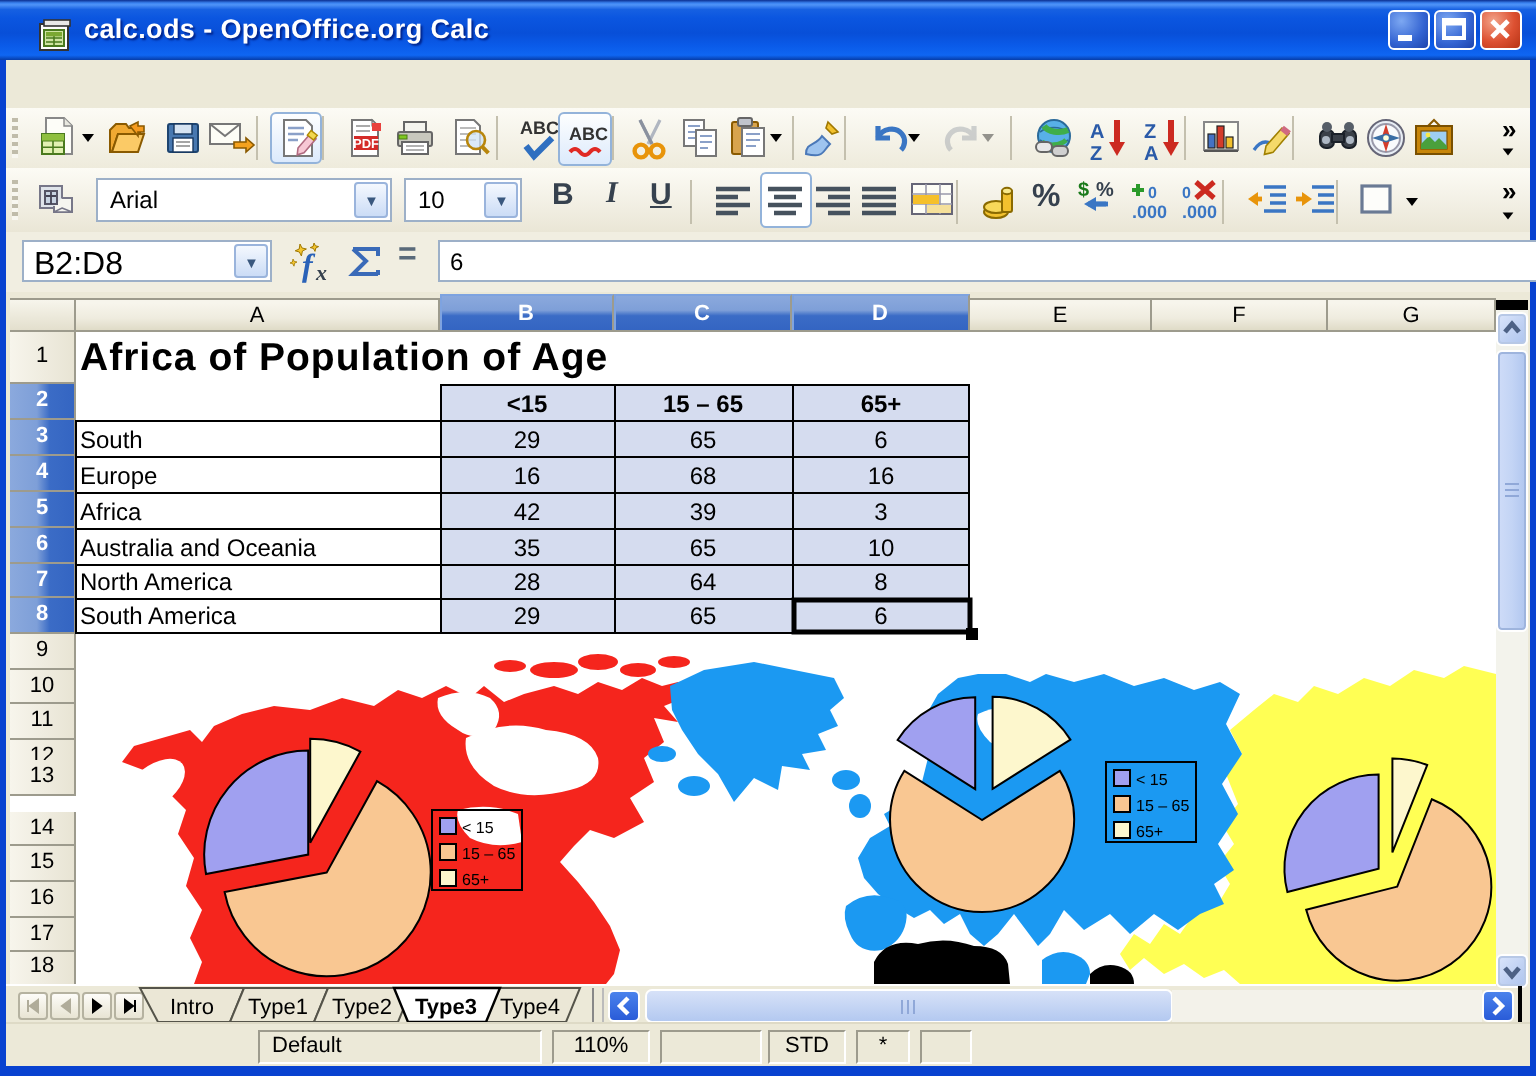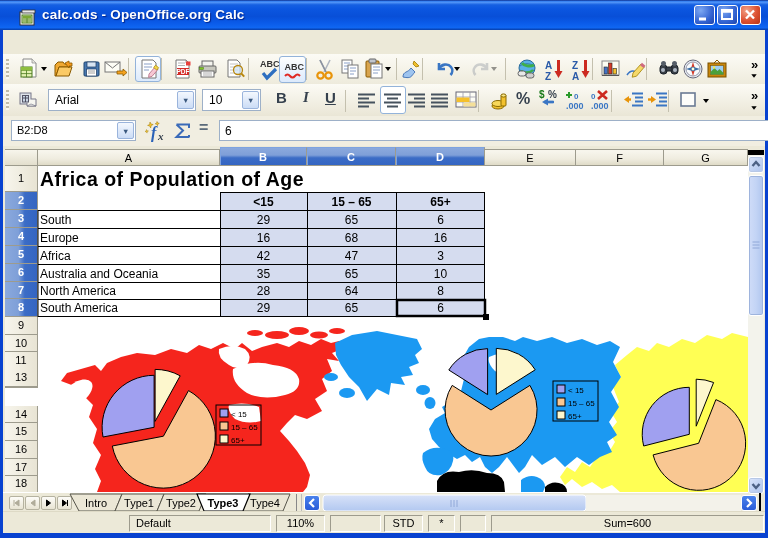--- a/index.html
+++ b/index.html
@@ -379,21 +379,21 @@
 
     <svg class="ic" style="left:676px;top:7px" width="20" height="18">
         <rect x="2" y="2" width="14" height="13" fill="#fdfdfa" stroke="#6a7a94" stroke-width="1.6"></rect>
       </svg>
     <div class="darr" style="left:700px;top:15px"></div>
     <div class="ovf" style="left:748px;top:4px">»</div>
     <div class="darr" style="left:748px;top:22px;transform:scale(0.9)"></div>
   </div>
   <div id="fbar" class="abs">
     <div class="combo" id="nbox">
-        <span style="position:absolute;left:5px;top:3px;font-size:11px">B2:D8</span>
+        <span style="position:absolute;left:5px;top:3px;font-size:16px">B2:D8</span>
         <div class="cbtn">
           <span class="chev" style="left:4px;top:4px">▼</span>
         </div>
       </div>
 
     <svg class="ic" style="left:142px;top:4px" width="22" height="22">
         <text x="6" y="18" font-size="16" font-style="italic" font-weight="bold" fill="#2a62b8" font-family="Liberation Serif">f</text>
         <text x="13" y="20" font-size="11" font-style="italic" font-weight="bold" fill="#36414e" font-family="Liberation Serif">x</text>
         <path d="M5 2l1 2 2.2.5-2 1L5.7 8 4.7 6 2.6 5.4l2-.9z" fill="#f6c62e" stroke="#a07800" stroke-width="0.5"></path>
         <path d="M12 1.5l.7 1.4 1.6.4-1.4.7-.4 1.7-.8-1.5-1.6-.4 1.5-.6z" fill="#f6c62e" stroke="#a07800" stroke-width="0.5"></path>
@@ -423,21 +423,21 @@
     <div class="rhdr rhdrsel" style="top:210px;height:18px;line-height:17px">3</div>
     <div class="rhdr rhdrsel" style="top:228px;height:18px;line-height:17px">4</div>
     <div class="rhdr rhdrsel" style="top:246px;height:18px;line-height:17px">5</div>
     <div class="rhdr rhdrsel" style="top:264px;height:18px;line-height:17px">6</div>
     <div class="rhdr rhdrsel" style="top:282px;height:17px;line-height:16px">7</div>
     <div class="rhdr rhdrsel" style="top:299px;height:18px;line-height:17px">8</div>
     <div class="rhdr" style="top:317px;height:18px;line-height:17px">9</div>
     <div class="rhdr" style="top:335px;height:17px;line-height:16px">10</div>
     <div class="rhdr" style="top:352px;height:18px;line-height:17px">11</div>
     <div class="rhdr" style="top:370px;height:18px;line-height:17px">12</div>
-    <div class="rhdr" style="top:369px;height:18px;line-height:17px">13</div>
+    <div class="rhdr" style="top:380px;height:18px;line-height:17px">13</div>
     <div class="rhdr" style="top:406px;height:17px;line-height:16px">14</div>
     <div class="rhdr" style="top:423px;height:18px;line-height:17px">15</div>
     <div class="rhdr" style="top:441px;height:18px;line-height:17px">16</div>
     <div class="rhdr" style="top:459px;height:17px;line-height:16px">17</div>
     <div class="rhdr" style="top:476px;height:16px;line-height:15px;border-bottom:none">18</div>
   </div>
   <div id="tablearea">
     <div id="selbg" class="abs"></div>
     <div class="cell" style="left:40px;top:168px;font-size:19.5px;font-weight:bold;letter-spacing:0.5px">Africa of Population of Age</div>
     <div class="cell num" style="left:220px;top:195px;width:87px;font-weight:bold">&lt;15</div>
@@ -446,21 +446,21 @@
     <div class="cell" style="left:40px;top:213px">South</div>
     <div class="cell num" style="left:220px;top:213px;width:87px">29</div>
     <div class="cell num" style="left:307px;top:213px;width:89px">65</div>
     <div class="cell num" style="left:396px;top:213px;width:89px">6</div>
     <div class="cell" style="left:40px;top:231px">Europe</div>
     <div class="cell num" style="left:220px;top:231px;width:87px">16</div>
     <div class="cell num" style="left:307px;top:231px;width:89px">68</div>
     <div class="cell num" style="left:396px;top:231px;width:89px">16</div>
     <div class="cell" style="left:40px;top:249px">Africa</div>
     <div class="cell num" style="left:220px;top:249px;width:87px">42</div>
-    <div class="cell num" style="left:307px;top:249px;width:89px">47</div>
+    <div class="cell num" style="left:307px;top:249px;width:89px">39</div>
     <div class="cell num" style="left:396px;top:249px;width:89px">3</div>
     <div class="cell" style="left:40px;top:267px">Australia and Oceania</div>
     <div class="cell num" style="left:220px;top:267px;width:87px">35</div>
     <div class="cell num" style="left:307px;top:267px;width:89px">65</div>
     <div class="cell num" style="left:396px;top:267px;width:89px">10</div>
     <div class="cell" style="left:40px;top:284px">North America</div>
     <div class="cell num" style="left:220px;top:284px;width:87px">28</div>
     <div class="cell num" style="left:307px;top:284px;width:89px">64</div>
     <div class="cell num" style="left:396px;top:284px;width:89px">8</div>
     <div class="cell" style="left:40px;top:301px">South America</div>
@@ -604,15 +604,14 @@
         </svg></div>
     <div class="abs" style="left:756px;top:0;width:2px;height:19px;background:#000"></div>
   </div>
   <div id="sbar" class="abs">
     <div class="sseg" style="left:126px;width:142px;padding-left:6px">Default</div>
     <div class="sseg" style="left:273px;width:49px;text-align:center">110%</div>
     <div class="sseg" style="left:327px;width:51px"></div>
     <div class="sseg" style="left:381px;width:39px;text-align:center">STD</div>
     <div class="sseg" style="left:425px;width:27px;text-align:center">*</div>
     <div class="sseg" style="left:457px;width:26px"></div>
-    <div class="sseg" style="left:488px;width:273px;text-align:center">Sum=600</div>
   </div>
 </div>
 
 </body></html>

